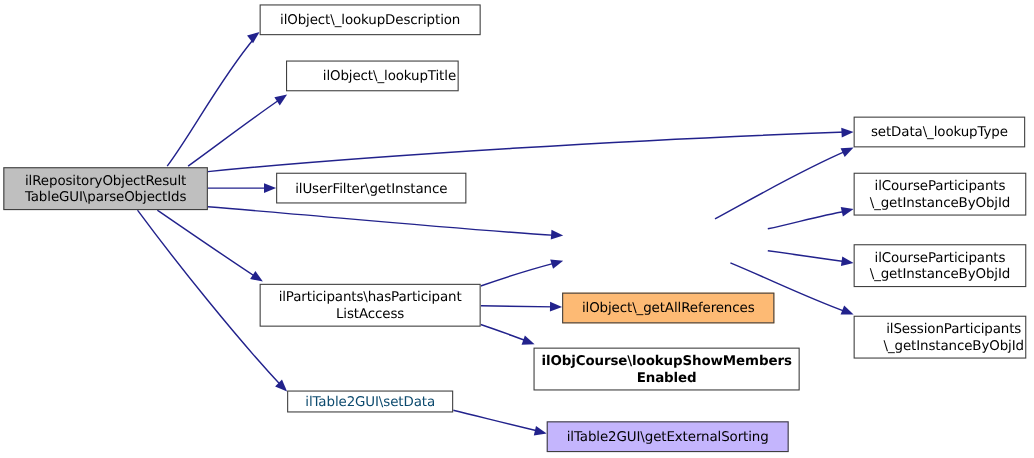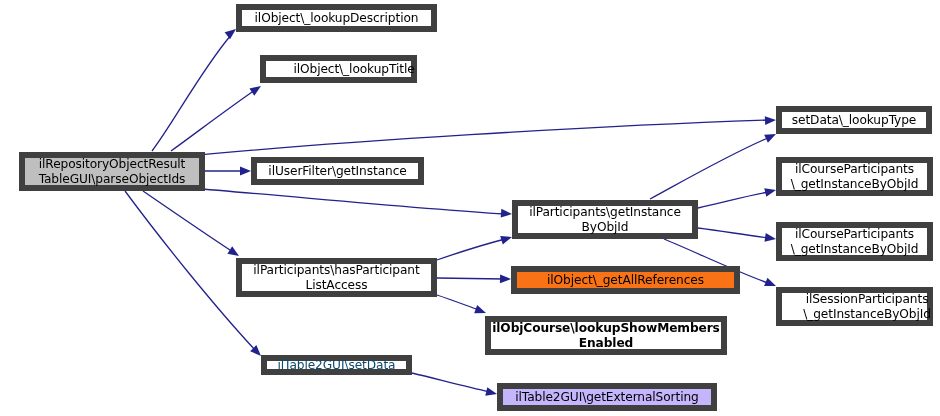--- a/index.html
+++ b/index.html
@@ -25,21 +25,21 @@
     height: 416px;
   }
   .node {
     position: absolute;
     box-sizing: border-box;
     display: flex;
     align-items: center;
     justify-content: center;
     text-align: center;
     background: #ffffff;
-    border: 6px solid #4c1d95;
+    border: 1px solid #4c1d95;
     color: #000000;
     font-size: 12.2px;
     line-height: 1.22;
     letter-spacing: -0.1px;
     white-space: pre-line;
     padding: 0 3px;
   }
   .node.root {
     background: #bfbfbf;
     border-color: #404040;
@@ -104,34 +104,32 @@
       </g>
       <g>
         <path d="M 437,295 C 452,300 465,305 479,310" fill="none" stroke="#22228c" stroke-width="1.3"></path>
         <polygon points="0,0 -11,-4.4 -11,4.4" fill="#22228c" transform="translate(486,313) rotate(20)"></polygon>
       </g>
       <g>
         <path d="M 412,373 C 437,379 464,386 490,392" fill="none" stroke="#22228c" stroke-width="1.3"></path>
         <polygon points="0,0 -11,-4.4 -11,4.4" fill="#22228c" transform="translate(497,394) rotate(13)"></polygon>
       </g>
     </svg>
-<div class="node root" style="left: 3px; top: 152px; width: 186px; height: 39px; border-color: rgb(64, 64, 64); color: rgb(0, 0, 0); background: rgb(191, 191, 191); margin-left: 16px;">ilRepositoryObjectResult
+<div class="node root" style="left: 3px; top: 152px; width: 186px; height: 39px; border-color: rgb(64, 64, 64); color: rgb(0, 0, 0); background: rgb(191, 191, 191);">ilRepositoryObjectResult
 TableGUI\parseObjectIds</div>
     <div class="node" style="left: 236px; top: 4px; width: 201px; height: 28px; border-color: rgb(64, 64, 64); color: rgb(0, 0, 0); background: rgb(255, 255, 255);">ilObject\_lookupDescription</div>
     <div class="node" style="left: 260px; top: 55px; width: 157px; height: 28px; border-color: rgb(64, 64, 64); color: rgb(0, 0, 0); background: rgb(255, 255, 255); padding-left: 34px;">ilObject\_lookupTitle</div>
     <div class="node" style="left: 776px; top: 106px; width: 156px; height: 28px; border-color: rgb(64, 64, 64); color: rgb(0, 0, 0); background: rgb(255, 255, 255);">setData\_lookupType</div>
     <div class="node" style="left: 251px; top: 157px; width: 173px; height: 28px; border-color: rgb(64, 64, 64); color: rgb(0, 0, 0); background: rgb(255, 255, 255);">ilUserFilter\getInstance</div>
     <div class="node" style="left: 776px; top: 157px; width: 157px; height: 39px; border-color: rgb(64, 64, 64); color: rgb(0, 0, 0); background: rgb(255, 255, 255);">ilCourseParticipants
 \_getInstanceByObjId</div>
-    <div class="node" style="left: 512px; top: 200px; width: 186px; height: 39px; border-color: rgb(64, 64, 64); color: rgb(0, 0, 0); background: rgb(255, 255, 255);">ilParticipants\getInstance
-ByObjId</div>
     <div class="node" style="left: 776px; top: 222px; width: 157px; height: 39px; border-color: rgb(64, 64, 64); color: rgb(0, 0, 0); background: rgb(255, 255, 255);">ilCourseParticipants
 \_getInstanceByObjId</div>
     <div class="node" style="left: 236px; top: 258px; width: 201px; height: 39px; border-color: rgb(64, 64, 64); color: rgb(0, 0, 0); background: rgb(255, 255, 255);">ilParticipants\hasParticipant
 ListAccess</div>
-    <div class="node" style="left: 511px; top: 266px; width: 229px; height: 28px; border-color: rgb(64, 64, 64); color: rgb(0, 0, 0); background: #f97316;">ilObject\_getAllReferences</div>
+    <div class="node" style="left: 511px; top: 266px; width: 193px; height: 28px; border-color: rgb(64, 64, 64); color: rgb(0, 0, 0); background: #fdba74;">ilObject\_getAllReferences</div>
     <div class="node" style="left: 776px; top: 287px; width: 157px; height: 39px; border-color: rgb(64, 64, 64); color: rgb(0, 0, 0); background: rgb(255, 255, 255); padding-left: 28px;">ilSessionParticipants
 \_getInstanceByObjId</div>
     <div class="node" style="left: 485px; top: 316px; width: 242px; height: 39px; border-color: rgb(64, 64, 64); color: rgb(0, 0, 0); background: rgb(255, 255, 255); font-weight: bold;">ilObjCourse\lookupShowMembers
 Enabled</div>
     <div class="node" style="left: 261px; top: 355px; width: 151px; height: 20px; border-color: rgb(64, 64, 64); color: #0c4a6e; background: rgb(255, 255, 255);">ilTable2GUI\setData</div>
     <div class="node" style="left: 497px; top: 383px; width: 220px; height: 28px; border-color: rgb(64, 64, 64); color: rgb(0, 0, 0); background: #c4b5fd;">ilTable2GUI\getExternalSorting</div>
   </div>
 
 </body></html>

